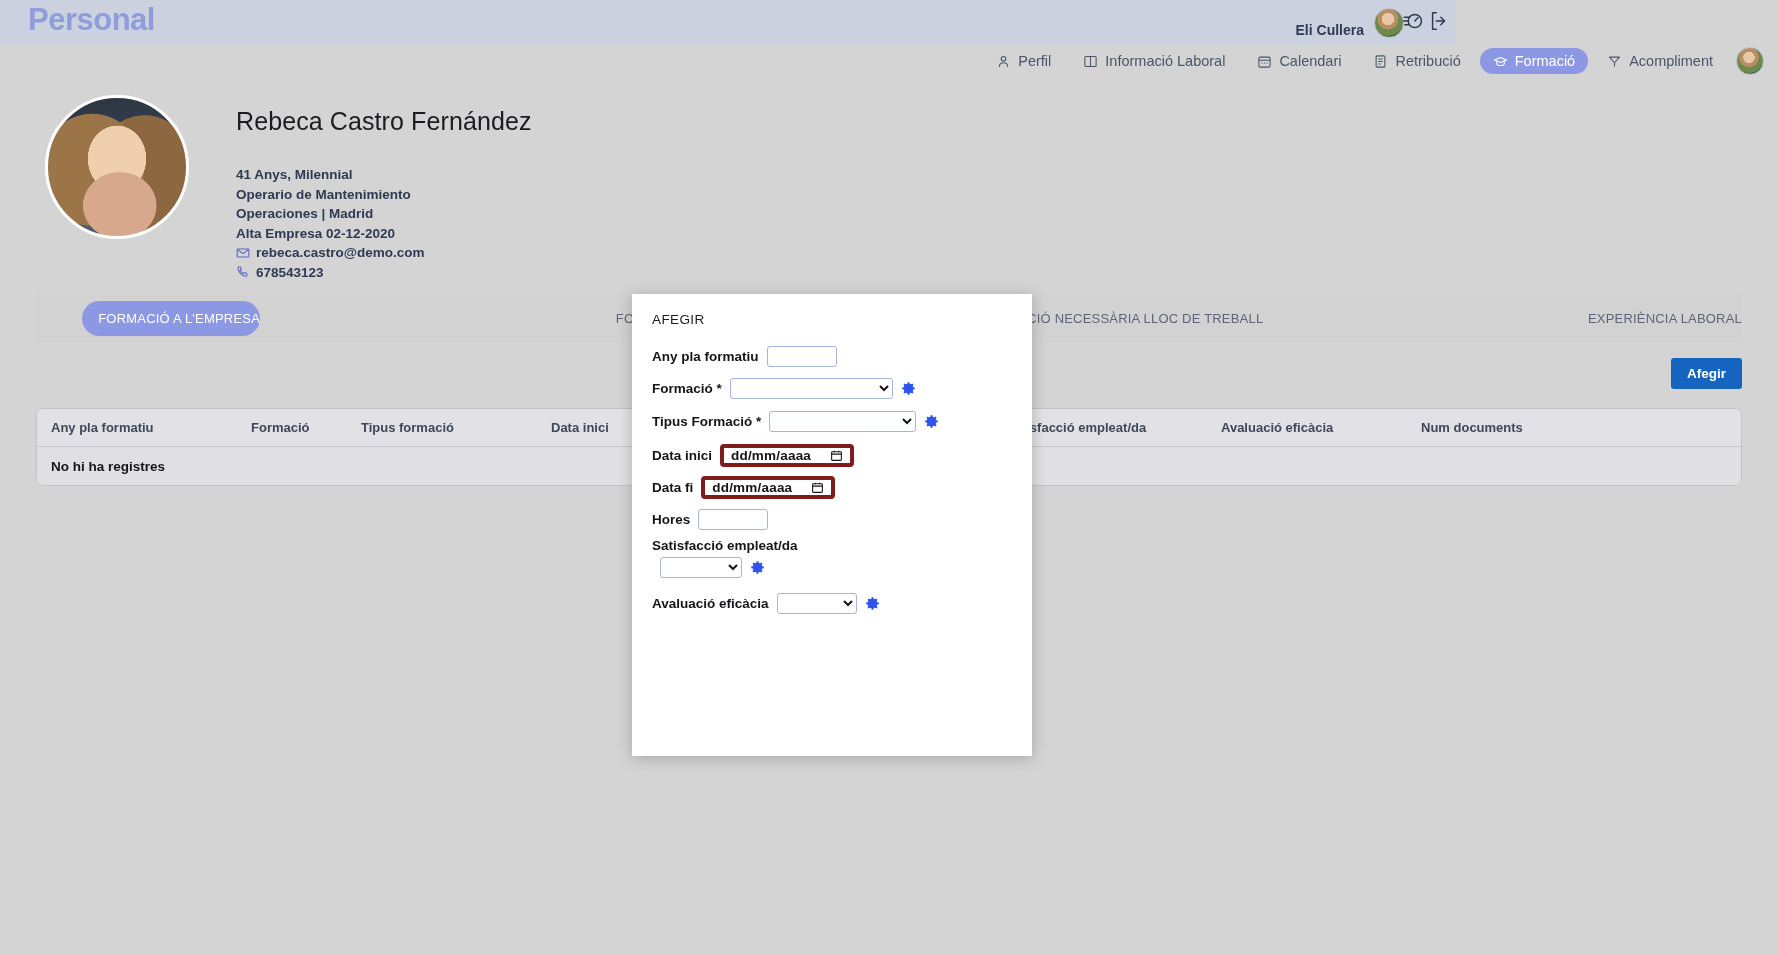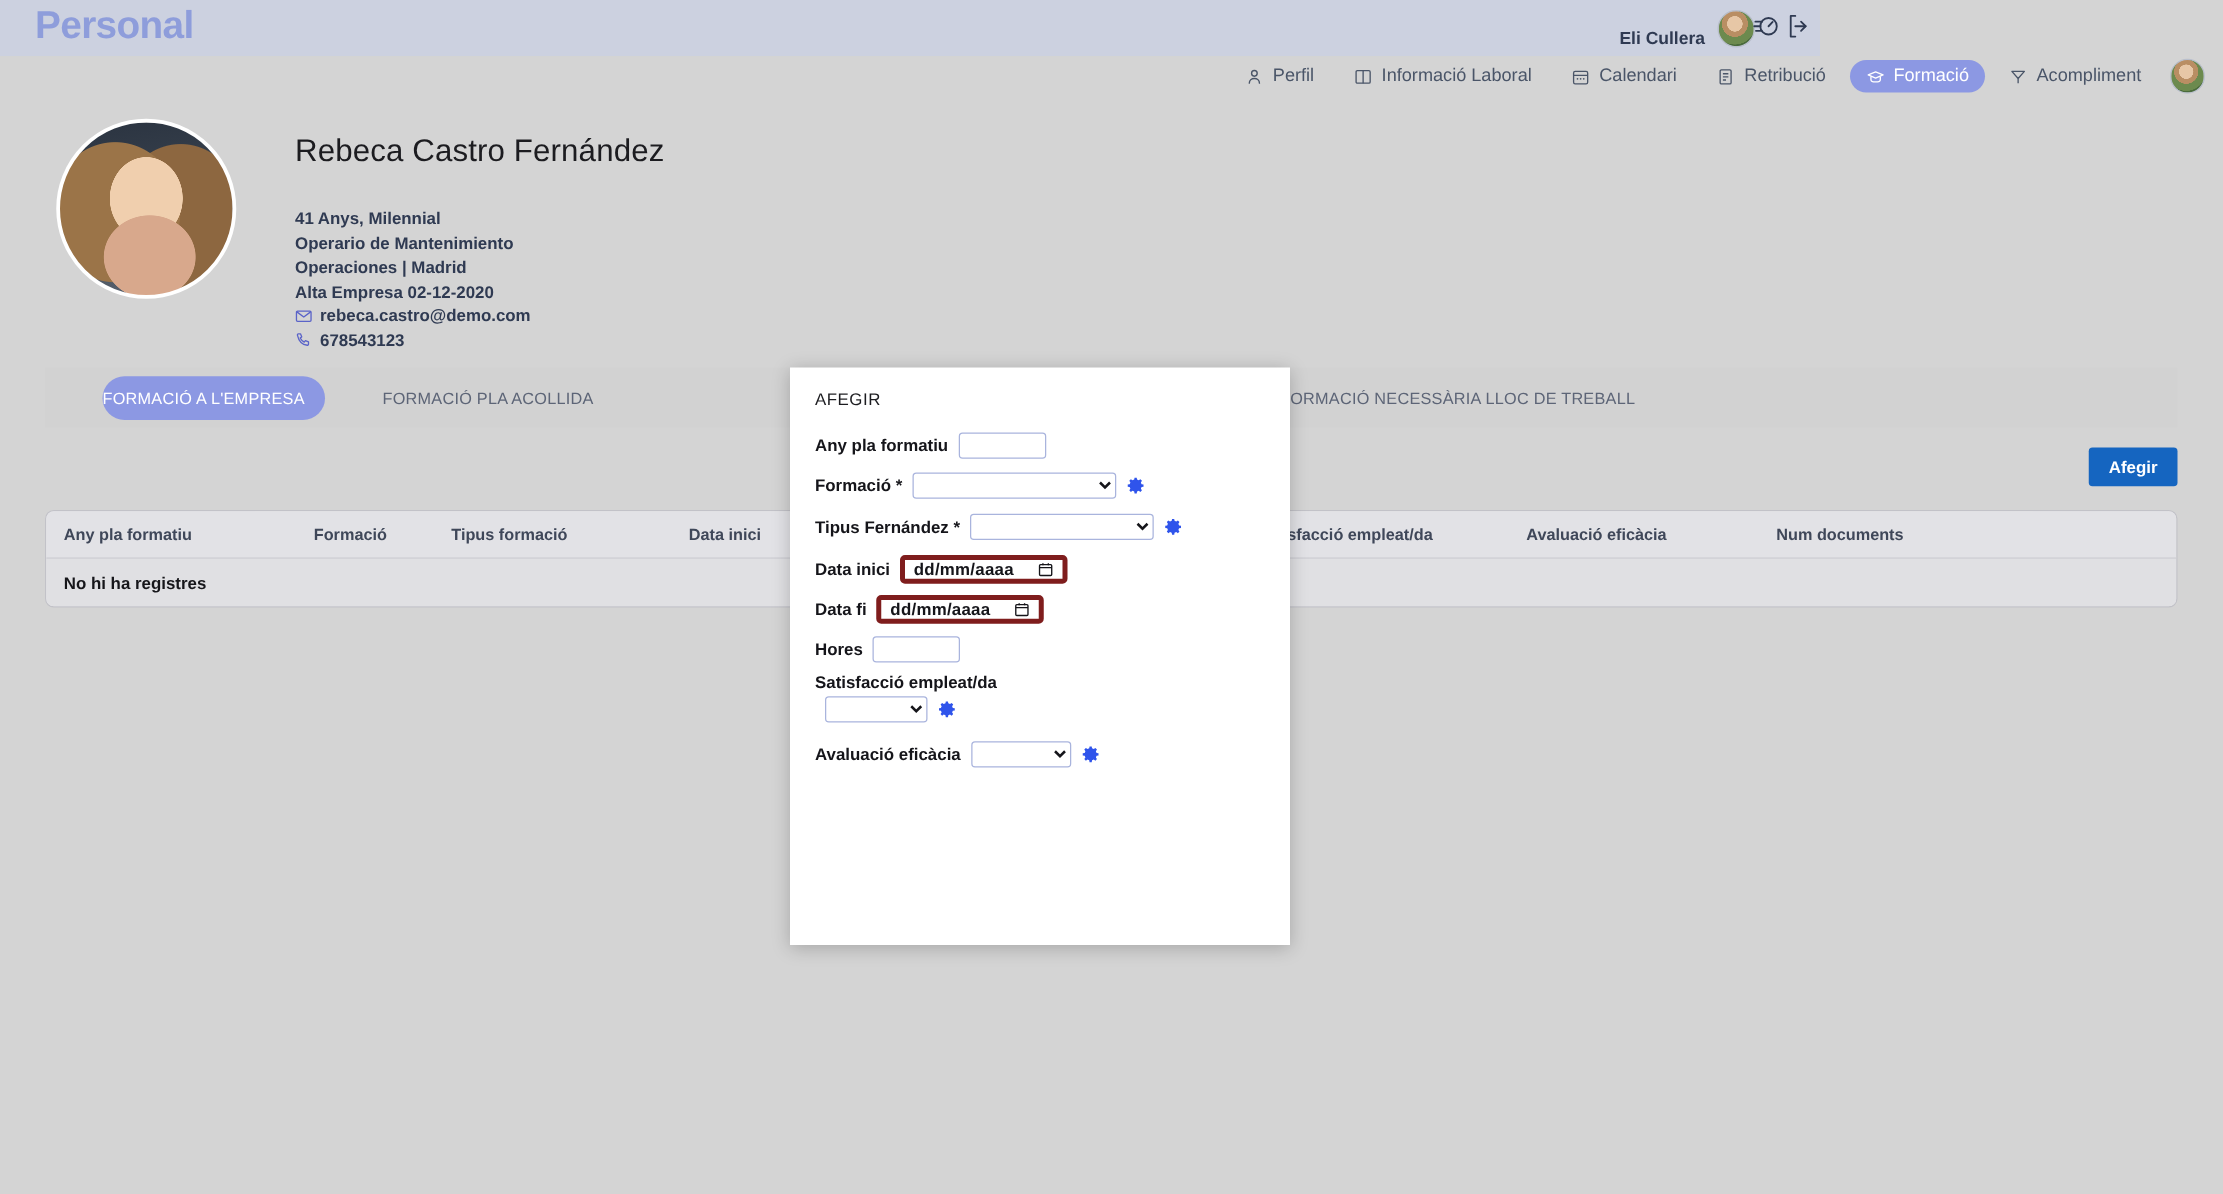--- a/index.html
+++ b/index.html
@@ -85,21 +85,21 @@
   }
   .meta-ico { width: 14px; height: 14px; color: #5a63c8; flex: 0 0 auto; }
 
   
   #subtabs {
     position: absolute; left: 36px; top: 294px; width: 1706px; height: 48px;
     background: #d2d2d2;
     display: flex; align-items: center;
   }
   .subtab {
-    flex: 1 1 0; text-align: left;
+    flex: 1 1 0; text-align: right;
     font-size: 13px; color: #5d6577; letter-spacing: 0.2px; line-height: 19px;
     cursor: pointer;
   }
   .subtab.active {
     background: #8c98e3; color: #ffffff; border-radius: 18px;
     padding: 8px 0; margin: 0 46px; flex: 0 0 auto; width: 178px;
   }
 
   
   #afegir-btn {
@@ -296,20 +296,21 @@
       </span>
       <span>678543123</span>
     </div>
   </div>
 </div>
 
 <div id="subtabs">
   <div class="subtab active">FORMACIÓ A L'EMPRESA</div>
   <div class="subtab">FORMACIÓ PLA ACOLLIDA</div>
   <div class="subtab">FORMACIÓ NECESSÀRIA LLOC DE TREBALL</div>
+  <div class="subtab">EXPERIÈNCIA LABORAL</div>
 </div>
 
 <button id="afegir-btn">Afegir</button>
 
 <div id="table-wrap">
   <div id="thead">
     <div class="th" style="width:200px">Any pla formatiu</div>
     <div class="th" style="width:110px">Formació</div>
     <div class="th" style="width:190px">Tipus formació</div>
     <div class="th" style="width:180px">Data inici</div>
@@ -337,21 +338,21 @@
     <select class="fsel" style="width:163px"><option></option></select>
     <span class="gear">
       <svg viewBox="0 0 24 24" fill="currentColor">
         <path d="M12 8.2a3.8 3.8 0 1 0 0 7.6 3.8 3.8 0 0 0 0-7.6zm0 5.6a1.8 1.8 0 1 1 0-3.6 1.8 1.8 0 0 1 0 3.6z"></path>
         <path d="M10.6 1.8h2.8l.4 2.5 2.2.9 2.1-1.4 2 2-1.4 2.1.9 2.2 2.5.4v2.8l-2.5.4-.9 2.2 1.4 2.1-2 2-2.1-1.4-2.2.9-.4 2.5h-2.8l-.4-2.5-2.2-.9-2.1 1.4-2-2 1.4-2.1-.9-2.2-2.5-.4v-2.8l2.5-.4.9-2.2-1.4-2.1 2-2 2.1 1.4 2.2-.9z"></path>
       </svg>
     </span>
   </div>
 
   <div class="field" style="top:117px">
-    <span class="flabel">Tipus Fernández *</span>
+    <span class="flabel">Tipus Formació *</span>
     <select class="fsel" style="width:147px"><option></option></select>
     <span class="gear">
       <svg viewBox="0 0 24 24" fill="currentColor">
         <path d="M12 8.2a3.8 3.8 0 1 0 0 7.6 3.8 3.8 0 0 0 0-7.6zm0 5.6a1.8 1.8 0 1 1 0-3.6 1.8 1.8 0 0 1 0 3.6z"></path>
         <path d="M10.6 1.8h2.8l.4 2.5 2.2.9 2.1-1.4 2 2-1.4 2.1.9 2.2 2.5.4v2.8l-2.5.4-.9 2.2 1.4 2.1-2 2-2.1-1.4-2.2.9-.4 2.5h-2.8l-.4-2.5-2.2-.9-2.1 1.4-2-2 1.4-2.1-.9-2.2-2.5-.4v-2.8l2.5-.4.9-2.2-1.4-2.1 2-2 2.1 1.4 2.2-.9z"></path>
       </svg>
     </span>
   </div>
 
   <div class="field" style="top:150px">

